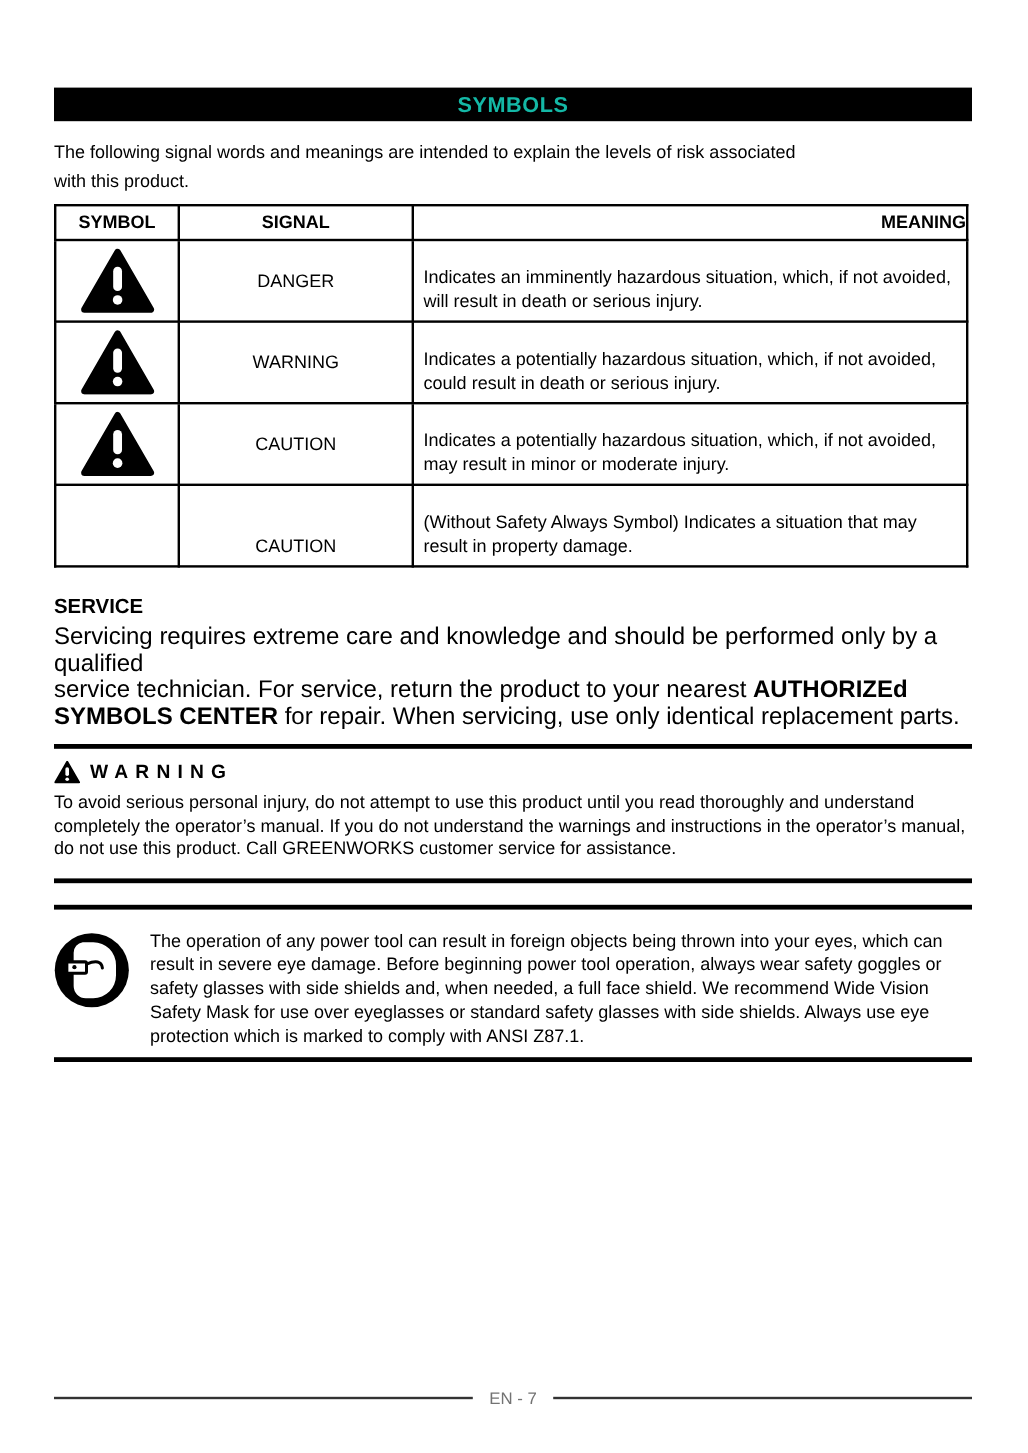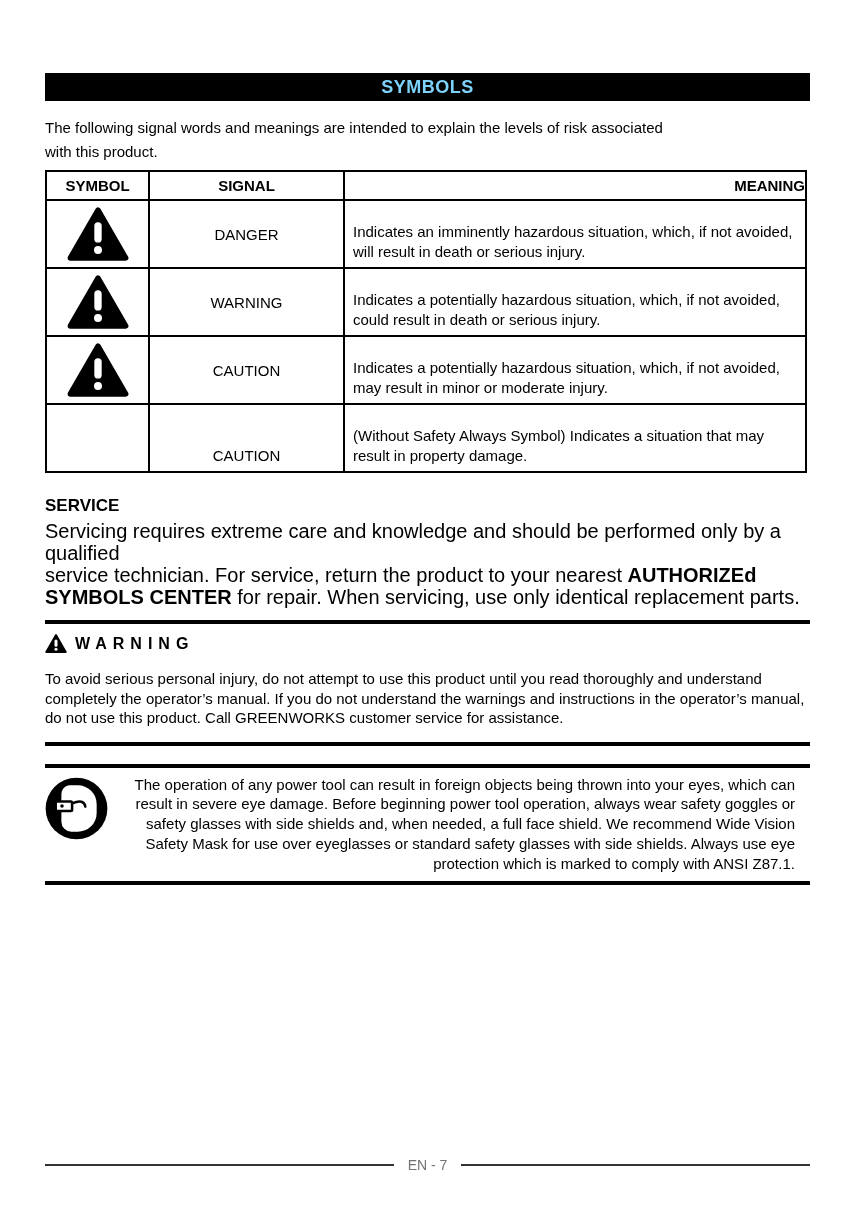--- a/index.html
+++ b/index.html
@@ -10,21 +10,21 @@
     color: #000000;
     position: relative;
   }
   .page { width: 857px; height: 1211px; position: relative; overflow: hidden; }
   .content { position: absolute; left: 45px; top: 0; width: 765px; }
 
   
   .title-bar {
     margin-top: 73px;
     background: #000000;
-    color: #7dd3fc;
+    color: #14b8a6;
     height: 28px;
     display: flex; align-items: center; justify-content: center;
     font-size: 18px; font-weight: bold; letter-spacing: 0.5px;
   }
 
   
   .intro { margin-top: 15px; font-size: 15px; line-height: 24px; }
   .intro span { display: block; }
 
   
@@ -60,24 +60,24 @@
   .rule { background: #000000; height: 4px; width: 765px; }
   .rule-1 { margin-top: 12px; }
   .rule-2 { margin-top: 14px; }
   .rule-3 { margin-top: 18px; }
   .rule-4 { margin-top: 6px; }
 
   
   .warning-head { margin-top: 10px; display: flex; align-items: center; gap: 8px; }
   .warning-head .tri-small { width: 22px; height: 19px; display: block; }
   .warning-label { font-size: 16px; font-weight: bold; letter-spacing: 6px; }
-  .warning-text { margin-top: 16px; font-size: 15px; line-height: 19.5px; }
+  .warning-text { margin-top: 6px; font-size: 15px; line-height: 19.5px; }
 
   
-  .eye-section { margin-top: 7px; position: relative; min-height: 100px; text-align: right; }
+  .eye-section { margin-top: 17px; position: relative; min-height: 100px; }
   .eye-icon { position: absolute; left: 0; top: 2px; width: 63px; height: 63px; }
   .eye-text { margin-left: 80px; width: 670px; font-size: 15px; line-height: 19.8px; }
 
   
   .footer {
     position: absolute; left: 45px; top: 1157px; width: 765px;
     display: flex; align-items: center;
   }
   .footer .fline { flex: 1; height: 2px; background: #333333; }
   .footer .flabel { padding: 0 14px; font-size: 14px; color: #737373; }

